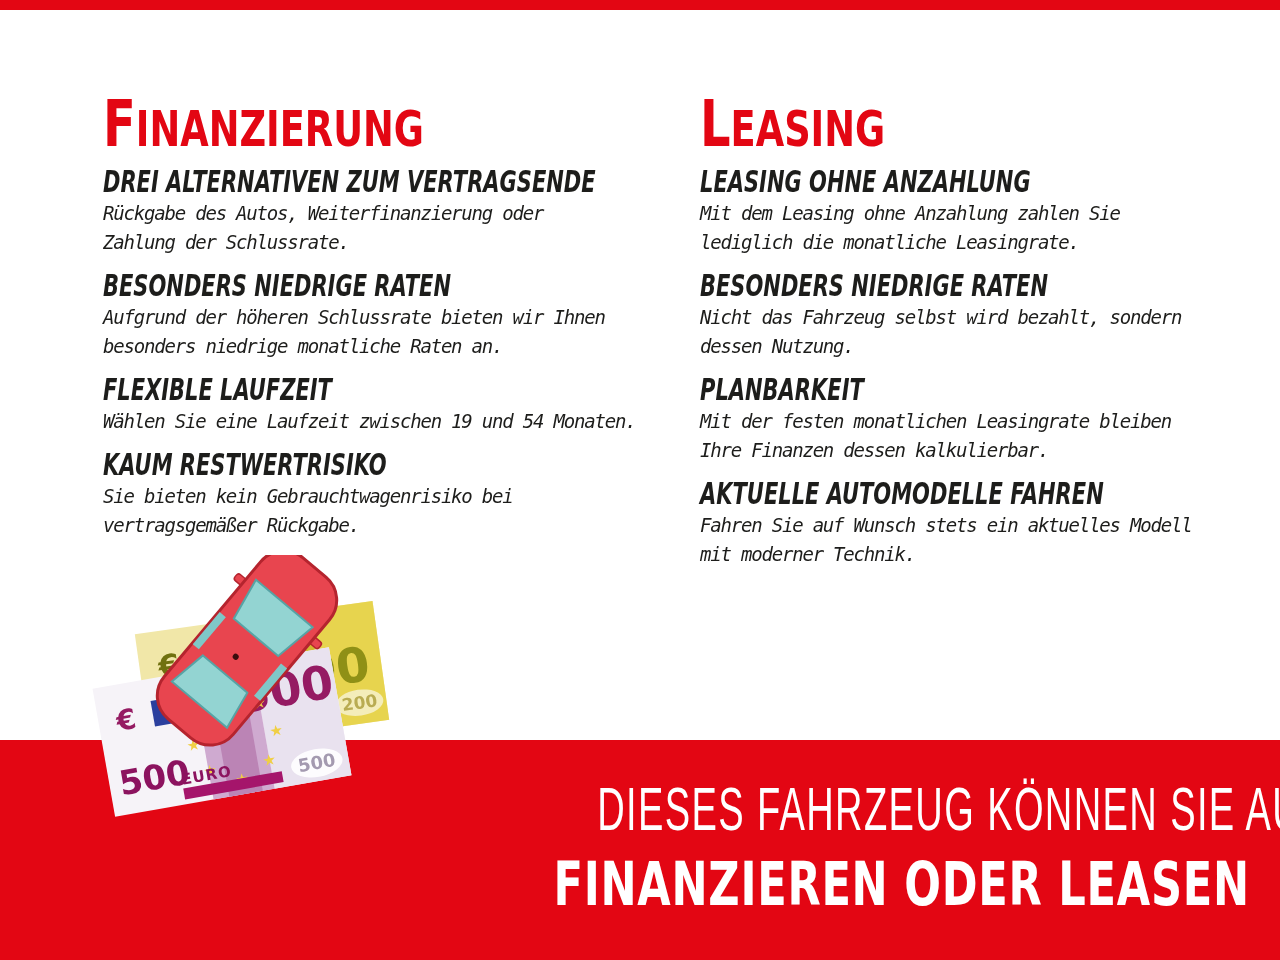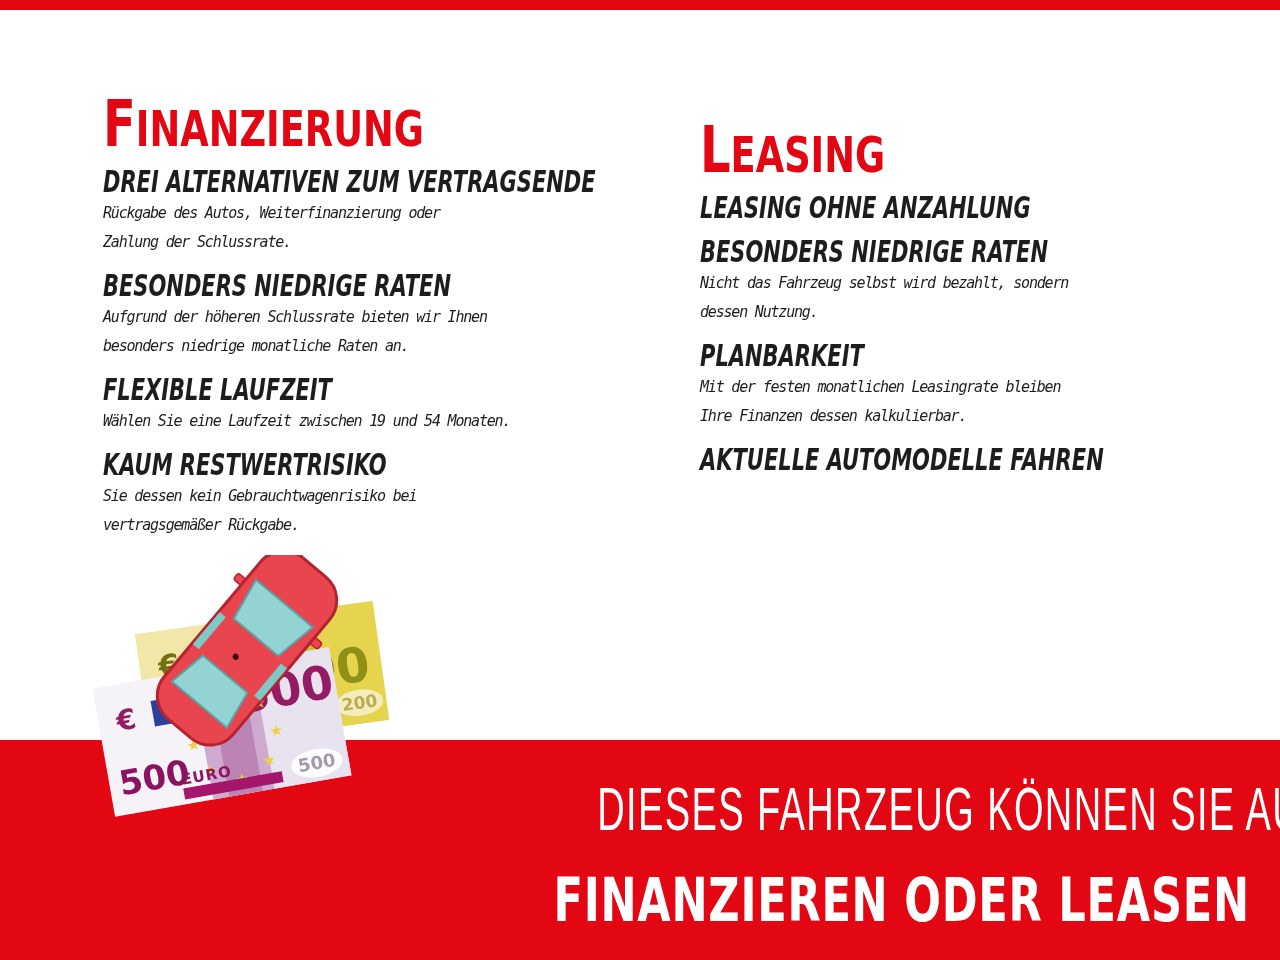--- a/index.html
+++ b/index.html
@@ -5,42 +5,42 @@
   html,body{margin:0;padding:0;}
   body{width:1280px;height:960px;background:#ffffff;position:relative;overflow:hidden;
        font-family:"DejaVu Sans", sans-serif;color:#1d1d1b;}
   .page{position:absolute;inset:0;width:1280px;height:847px;}
 
   .top-bar{position:absolute;top:0;left:0;width:1280px;height:10px;background:#e30613;z-index:4;}
 
   
   .col{position:absolute;top:95px;width:580px;z-index:2;}
   .col-left{left:103px;}
-  .col-right{left:700px;margin-top:26px;}
+  .col-right{left:700px;}
 
   h1.col-title{margin:0 0 14px 0;height:58px;line-height:58px;font-size:49px;font-weight:bold;
        color:#e30613;text-transform:uppercase;transform:scaleX(0.75);transform-origin:left bottom;
        white-space:nowrap;font-family:"DejaVu Sans", sans-serif;}
   h1.col-title::first-letter{font-size:64px;}
 
   .sec{margin:0 0 14px 0;font-style:italic;}
   .sec-heading{display:inline-block;font-weight:bold;font-size:30px;line-height:30px;color:#1d1d1b;
        transform:scaleX(0.70);transform-origin:left top;white-space:nowrap;
        font-family:"DejaVu Sans", sans-serif;}
-  .sec-body{margin:2px 0 0 0;font-family:"DejaVu Sans Mono", monospace;font-size:15px;
+  .sec-body{margin:2px 0 0 0;font-family:"DejaVu Sans Mono", monospace;font-size:19px;
        letter-spacing:-1.2px;line-height:29px;white-space:pre-line;color:#1d1d1b;}
 
   
   .banner{position:absolute;left:0;top:740px;width:1280px;height:220px;background:#e30613;z-index:1;}
   .banner-text{position:absolute;right:42px;top:36px;width:820px;text-align:center;color:#ffffff;}
   .banner-line1-wrap{line-height:62px;}
   .banner-line1{display:inline-block;font-family:"Liberation Sans", sans-serif;font-weight:400;
        font-size:56px;letter-spacing:2px;white-space:nowrap;transform:scale(0.68,1.08);
        transform-origin:center top;}
-  .banner-line2-wrap{line-height:64px;margin-top:16px;}
+  .banner-line2-wrap{line-height:64px;margin-top:0;}
   .banner-line2{display:inline-block;font-family:"DejaVu Sans", sans-serif;font-weight:bold;
        font-size:60px;letter-spacing:1px;white-space:nowrap;transform:scaleX(0.72);
        transform-origin:center top;}
 
   
   .illustration{position:absolute;left:85px;top:555px;width:330px;height:270px;z-index:3;}
   .note-big-num{font-family:"DejaVu Sans", sans-serif;font-weight:bold;}
   .star{font-family:"DejaVu Sans", sans-serif;}
 </style>
 </head>
@@ -62,43 +62,47 @@
       <div class="sec-heading">BESONDERS NIEDRIGE RATEN</div>
       <p class="sec-body">Aufgrund der höheren Schlussrate bieten wir Ihnen
 besonders niedrige monatliche Raten an.</p>
     </section>
     <section class="sec">
       <div class="sec-heading">FLEXIBLE LAUFZEIT</div>
       <p class="sec-body">Wählen Sie eine Laufzeit zwischen 19 und 54 Monaten.</p>
     </section>
     <section class="sec">
       <div class="sec-heading">KAUM RESTWERTRISIKO</div>
-      <p class="sec-body">Sie dessen kein Gebrauchtwagenrisiko bei
+      <p class="sec-body">Sie bieten kein Gebrauchtwagenrisiko bei
 vertragsgemäßer Rückgabe.</p>
     </section>
   </div>
 
   <div class="col col-right">
     <h1 class="col-title">Leasing</h1>
 
     <section class="sec">
       <div class="sec-heading">LEASING OHNE ANZAHLUNG</div>
+      <p class="sec-body">Mit dem Leasing ohne Anzahlung zahlen Sie
+lediglich die monatliche Leasingrate.</p>
     </section>
     <section class="sec">
       <div class="sec-heading">BESONDERS NIEDRIGE RATEN</div>
       <p class="sec-body">Nicht das Fahrzeug selbst wird bezahlt, sondern
 dessen Nutzung.</p>
     </section>
     <section class="sec">
       <div class="sec-heading">PLANBARKEIT</div>
       <p class="sec-body">Mit der festen monatlichen Leasingrate bleiben
 Ihre Finanzen dessen kalkulierbar.</p>
     </section>
     <section class="sec">
       <div class="sec-heading">AKTUELLE AUTOMODELLE FAHREN</div>
+      <p class="sec-body">Fahren Sie auf Wunsch stets ein aktuelles Modell
+mit moderner Technik.</p>
     </section>
   </div>
 
   <svg class="illustration" viewBox="0 0 330 270">
 
     <g transform="rotate(-8 177 122)">
       <rect x="57" y="62" width="240" height="120" fill="#f1e7a8"></rect>
       <rect x="130" y="62" width="167" height="120" fill="#e7d44e"></rect>
       <rect x="196" y="62" width="40" height="120" fill="#d2ba30"></rect>
       <text x="76" y="108" font-size="30" font-weight="bold" fill="#70710f">€</text>

